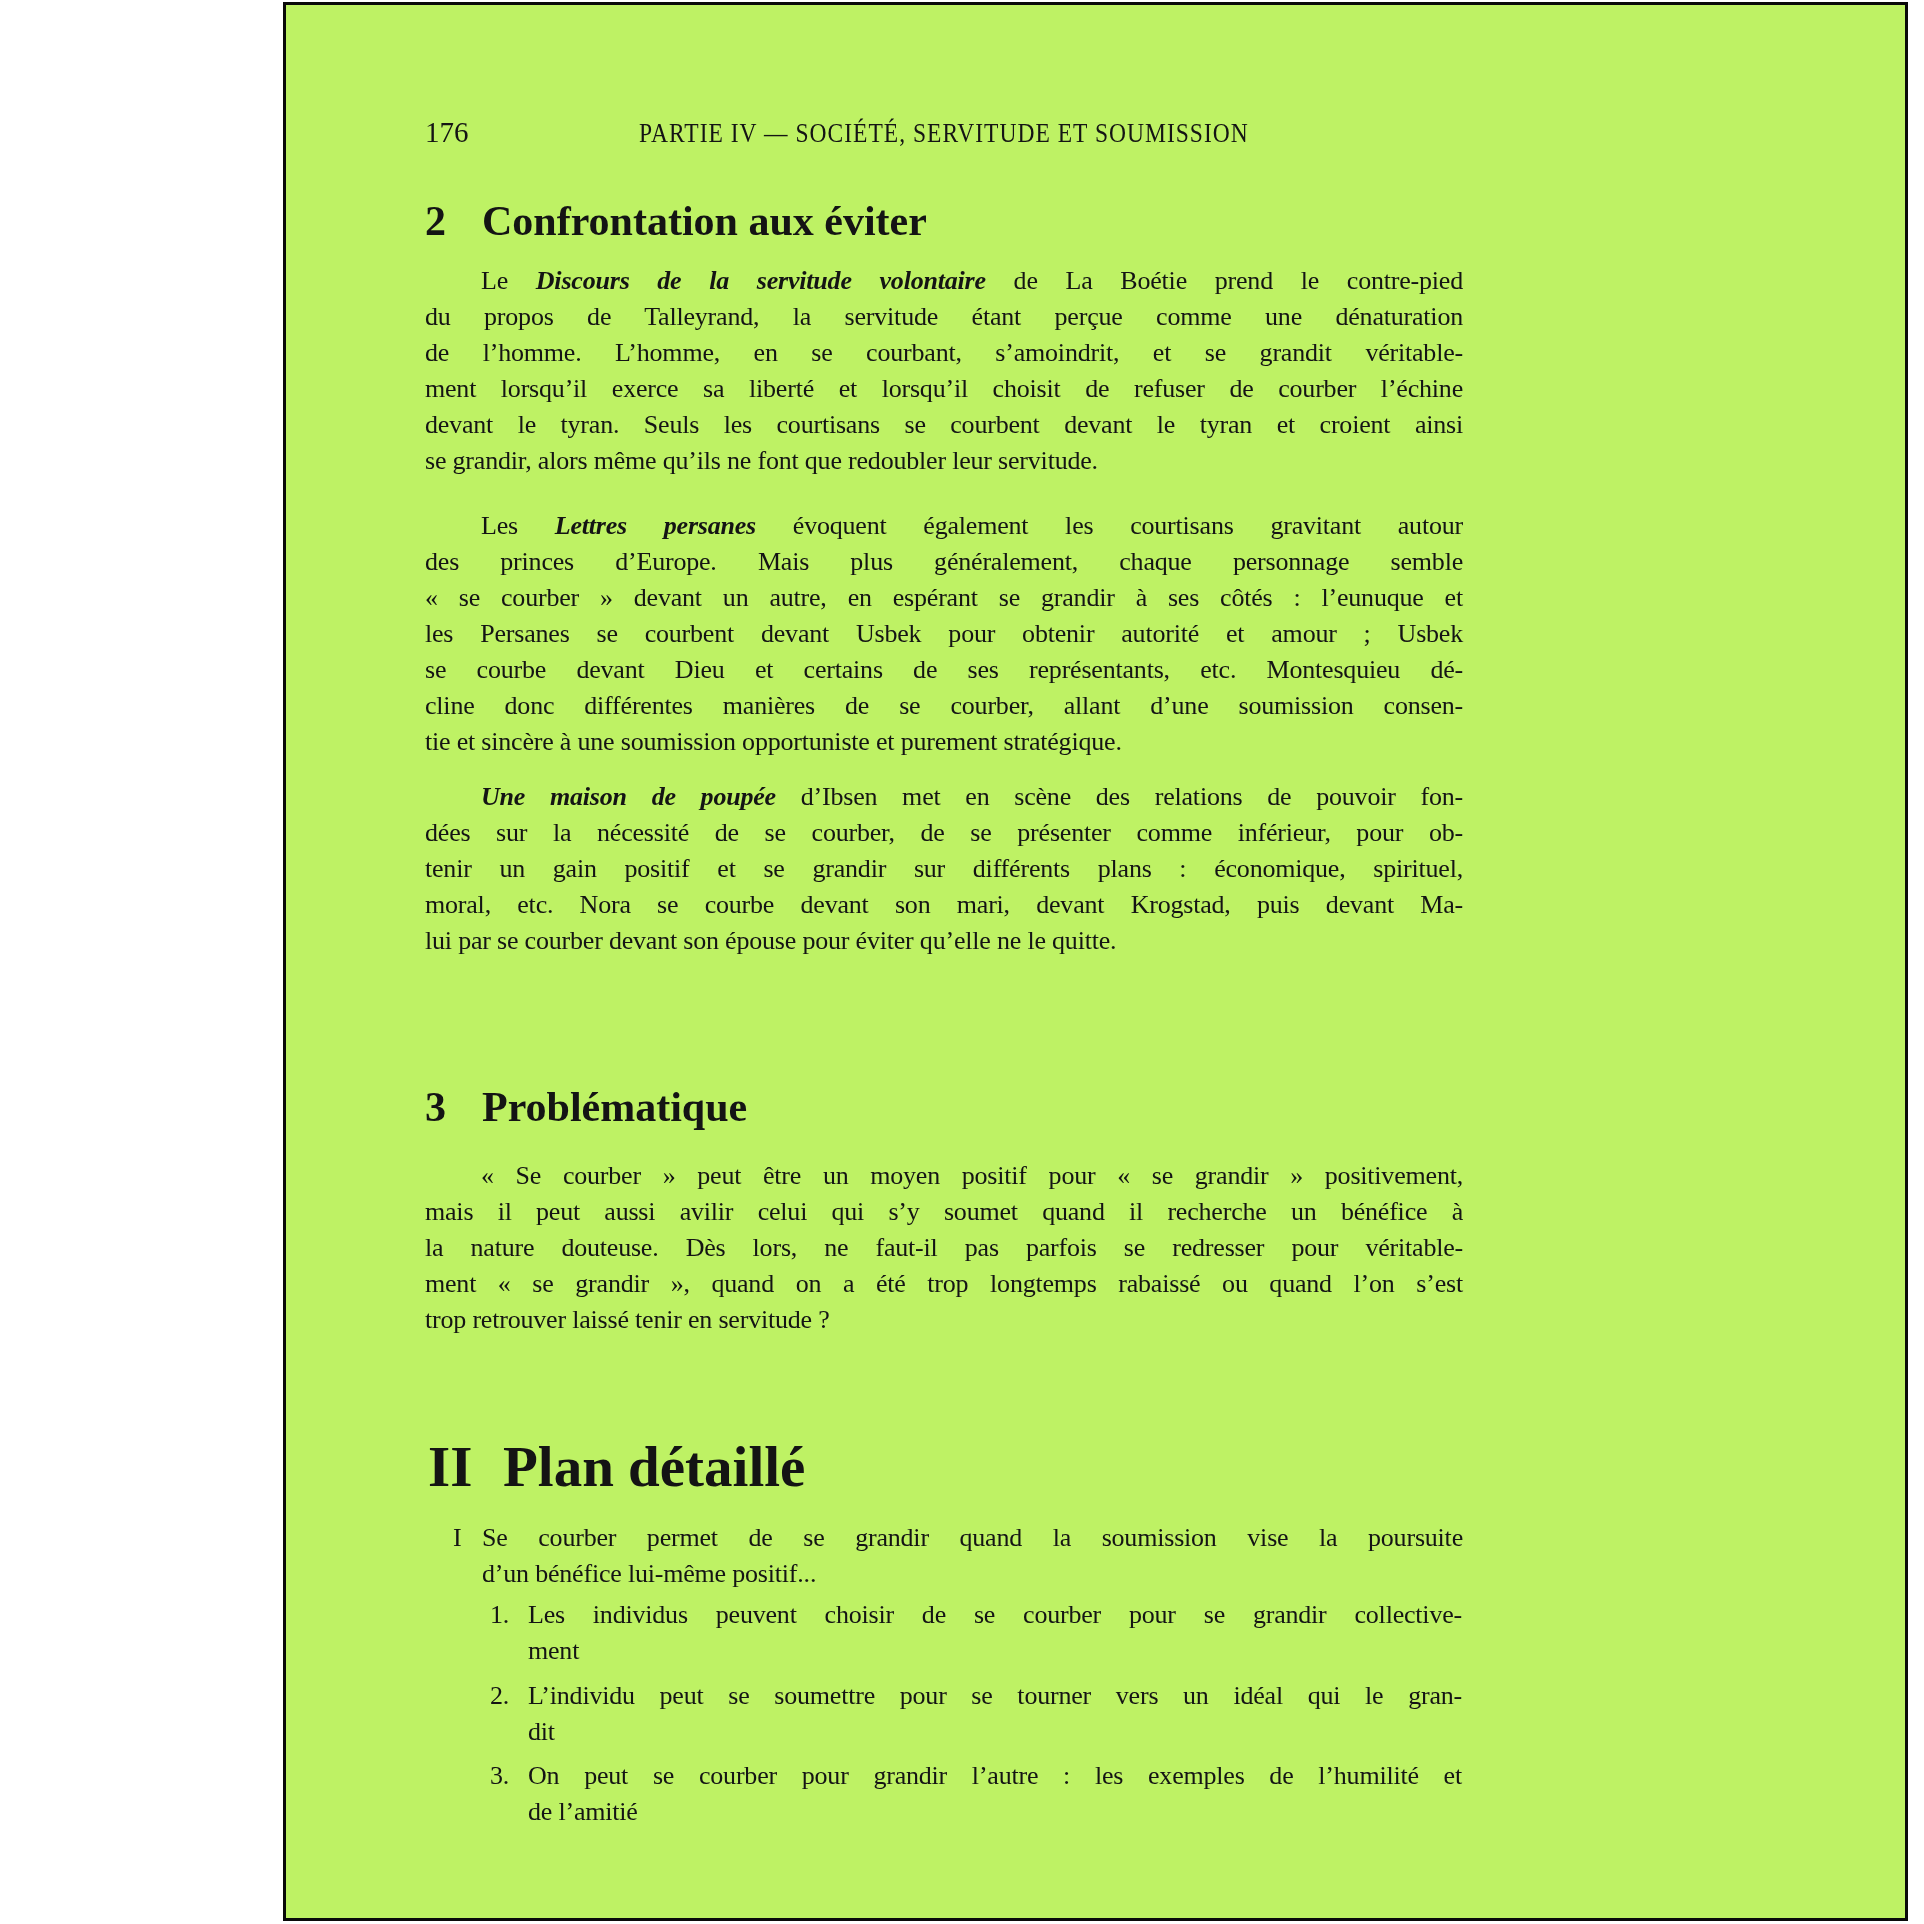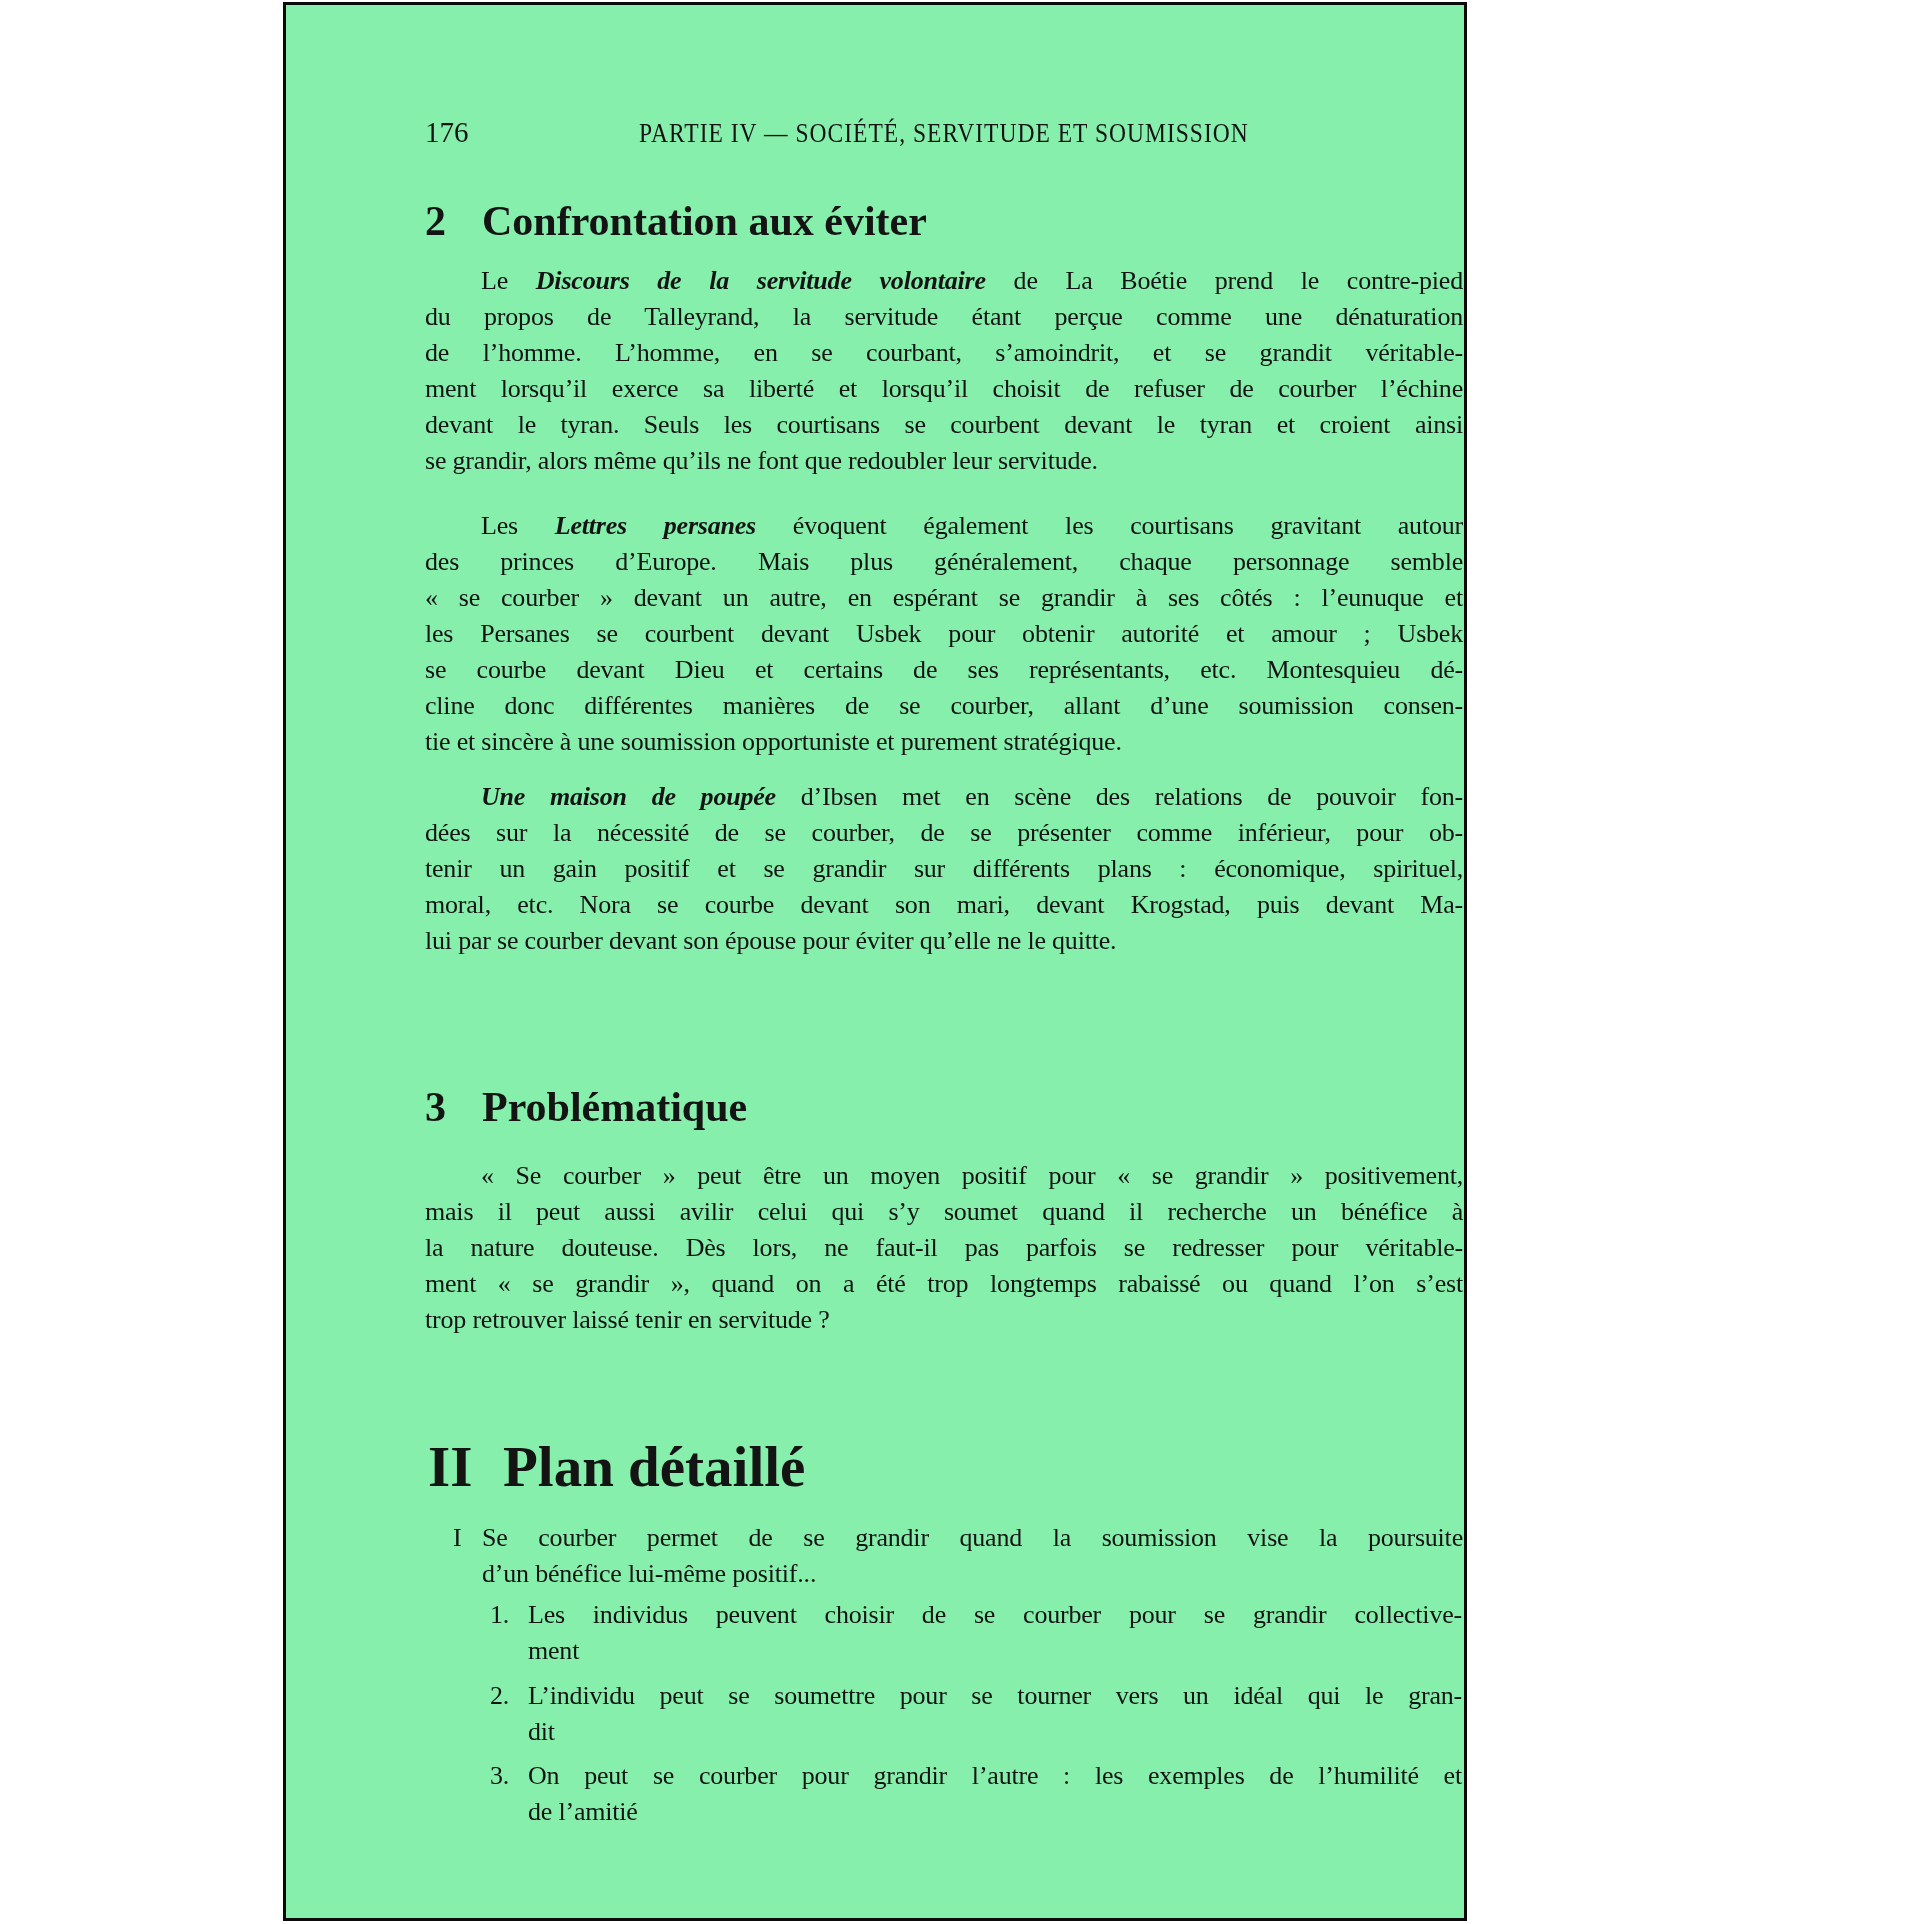--- a/index.html
+++ b/index.html
@@ -3,22 +3,22 @@
 <meta charset="utf-8">
 <style>
   html,body { margin:0; padding:0; }
   body {
     width:1924px; height:1924px; position:relative;
     background:#ffffff;
     font-family:"Liberation Serif", serif;
     color:#141414;
   }
   .book-page {
-    position:absolute; left:283px; top:1.5px; width:1184px; height:1919px;
-    box-sizing:border-box; border:3.9px solid #0a0a0a; background:#86efac;
+    position:absolute; left:283px; top:1.5px; width:1625px; height:1919px;
+    box-sizing:border-box; border:3.9px solid #0a0a0a; background:#bef264;
   }
   .book-page > div { position:absolute; }
 
   
   .running-header { top:108px; left:139px; width:1038px; height:39px; line-height:39px; }
   .pagenum { position:absolute; left:0; top:0; font-size:29px; }
   .rh-title { position:absolute; left:0; right:0; top:0; text-align:center; }
   .rh-title > span {
     display:inline-block; font-size:28px; letter-spacing:1.2px;
     transform:scaleX(0.84); transform-origin:center; white-space:nowrap;

